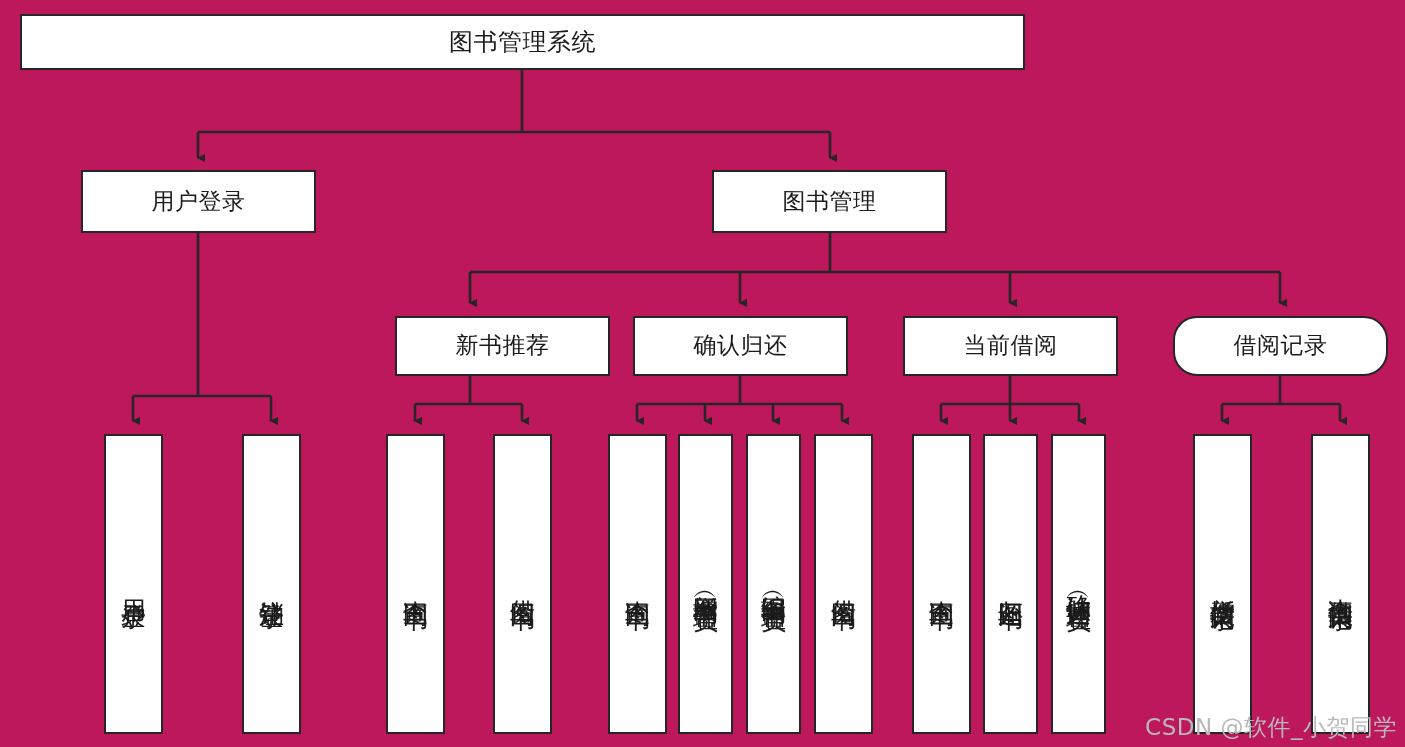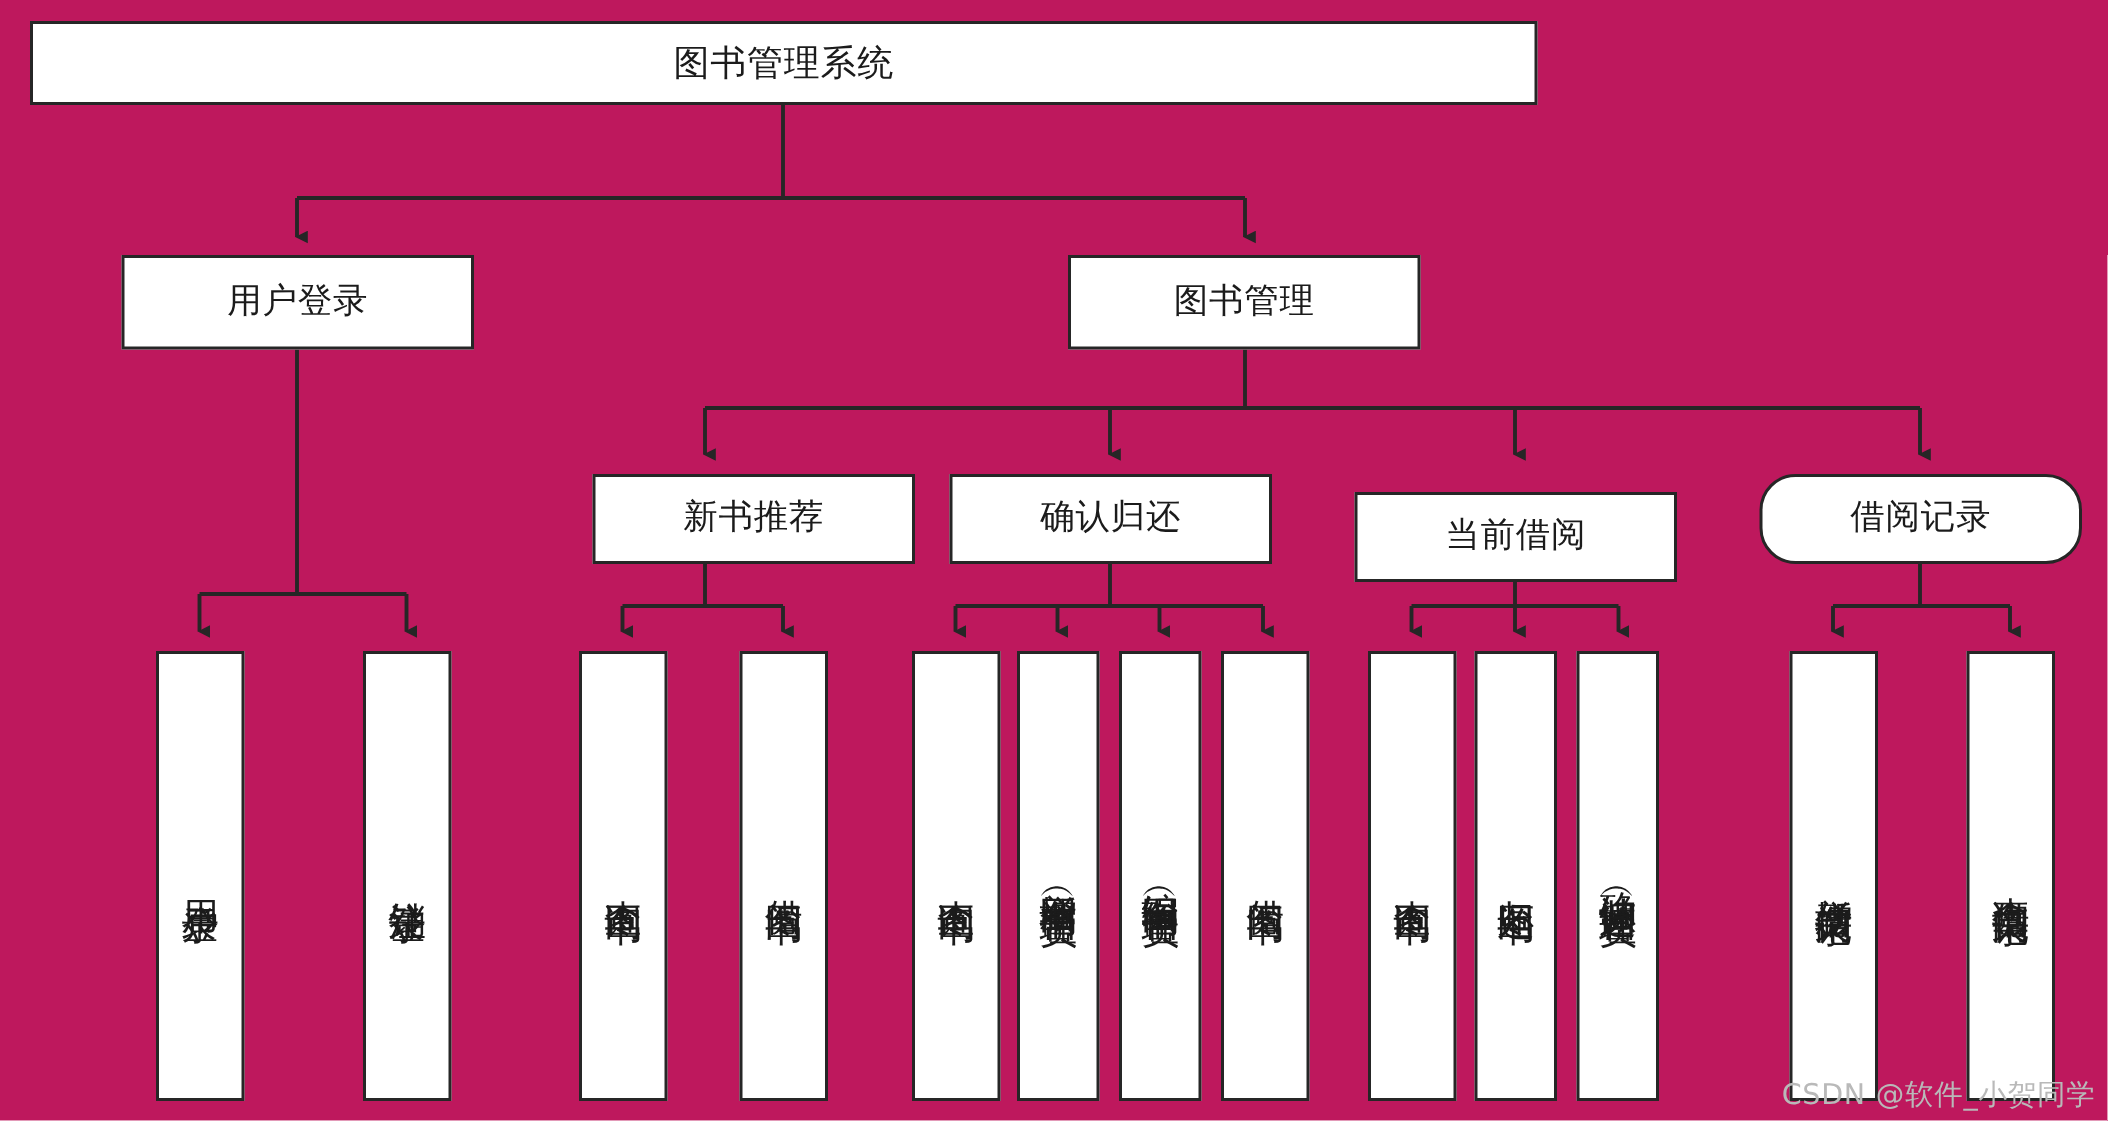--- a/index.html
+++ b/index.html
@@ -57,21 +57,21 @@
     text-orientation: upright;
     font-size: 25px;
     line-height: 1.32;
     letter-spacing: 2px;
     max-height: 100%;
   }
   #watermark {
     position: absolute;
     right: 8px;
     bottom: 4px;
-    font-size: 19px;
+    font-size: 23px;
     color: #b9b9b9;
     z-index: 5;
     white-space: nowrap;
     letter-spacing: 0.5px;
   }
 </style>
 </head>
 <body>
 
 <div id="canvas">
@@ -139,21 +139,21 @@
   </div>
 
   <div class="node horiz" style="left:363px; top:316px; width:215px; height:60px;margin-left:32px;">
     <span class="label">新书推荐</span>
   </div>
 
   <div class="node horiz" style="left:633px; top:316px; width:215px; height:60px;">
     <span class="label">确认归还</span>
   </div>
 
-  <div class="node horiz" style="left:903px; top:328px; width:215px; height:60px;">
+  <div class="node horiz" style="left:903px; top:316px; width:215px; height:60px;">
     <span class="label">当前借阅</span>
   </div>
 
   <div class="node horiz" style="left:1173px; top:316px; width:215px; height:60px;border-radius:24px;">
     <span class="label">借阅记录</span>
   </div>
 
   <div class="node vert" style="left:104px; top:434px; width:59px; height:300px;">
     <span class="label">用户登录</span>
   </div>

